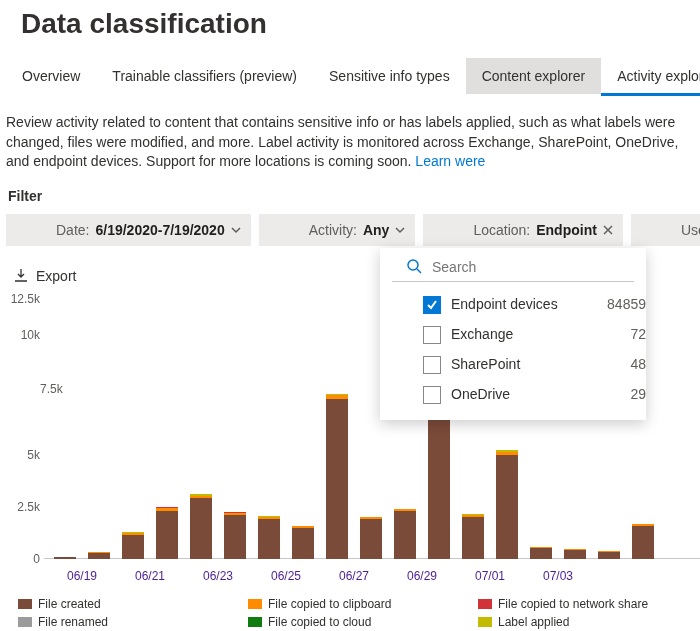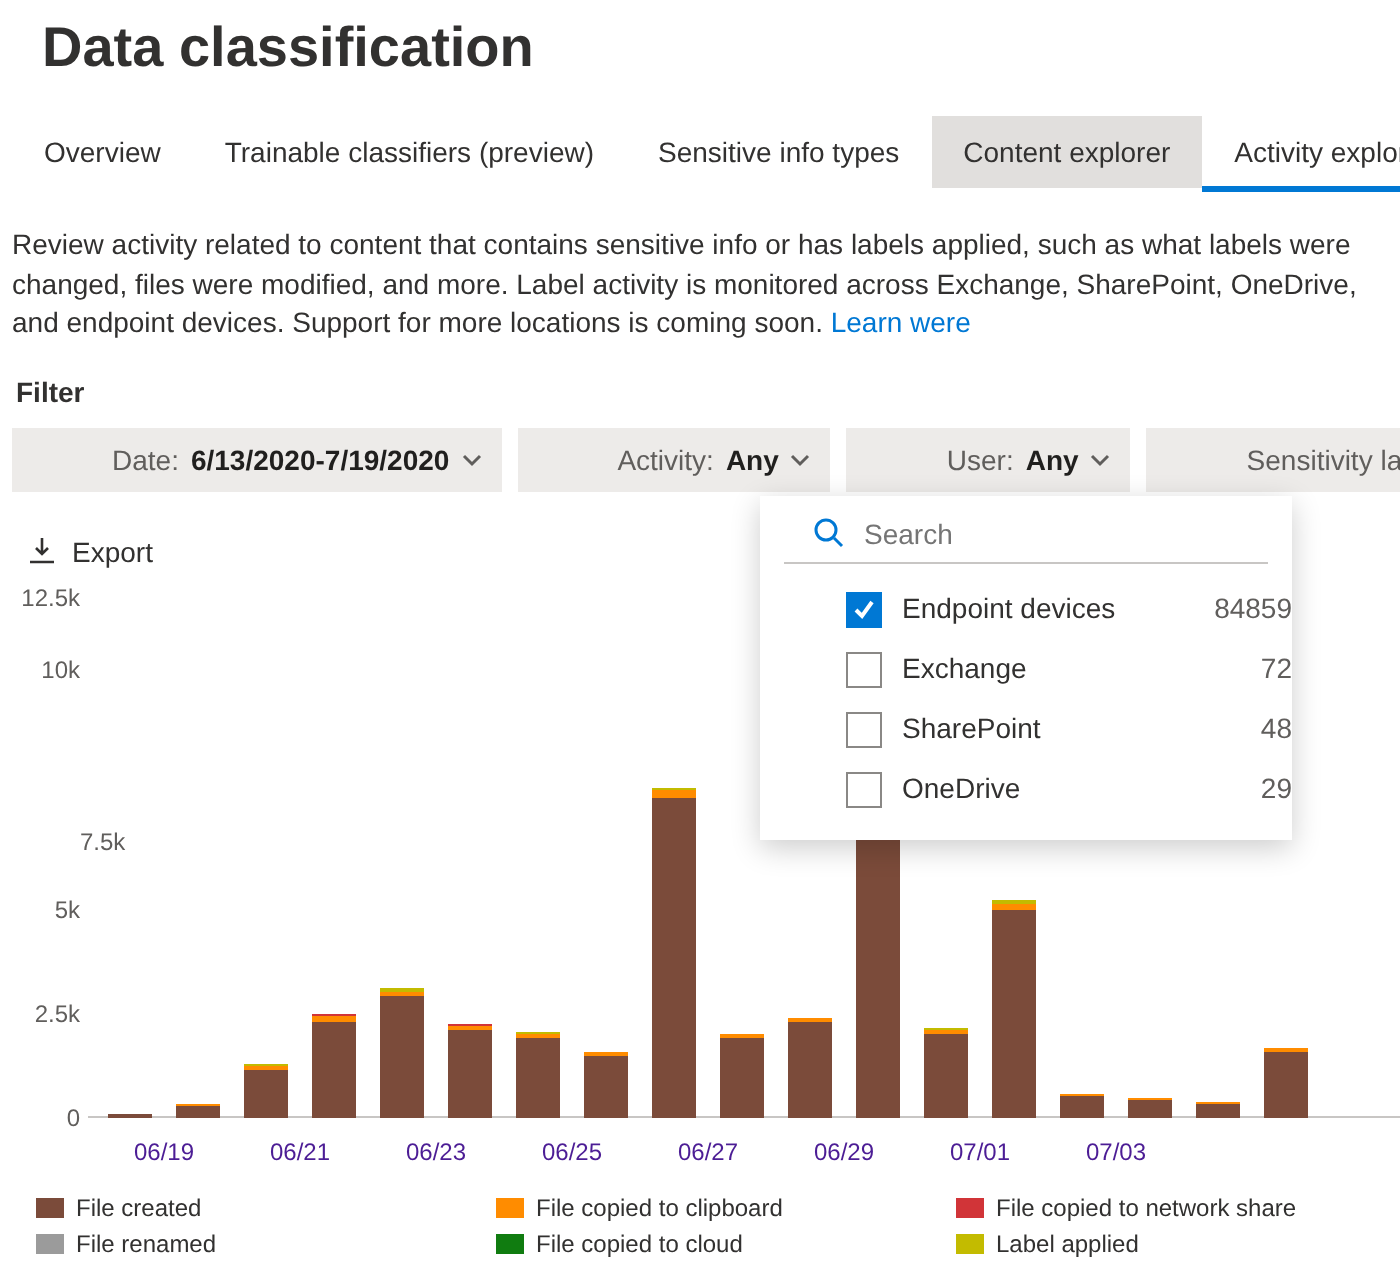--- a/index.html
+++ b/index.html
@@ -232,38 +232,47 @@
   <span>Review activity related to content that contains sensitive info or has labels applied, such as what labels were changed, files were modified, and more. Label activity is monitored across Exchange, SharePoint, OneDrive, and endpoint devices. Support for more locations is coming soon. </span>
   <span class="link">Learn were</span>
 </div>
 
 <div class="filter-label">Filter</div>
 
 <div class="filter-bar">
 
   <div class="pill">
     <span class="lab">Date:</span>
-    <span class="val">6/13/2020-7/19/2020</span>
+    <span class="val">6/19/2020-7/19/2020</span>
     <span class="chevron">
       <svg viewBox="0 0 10 10">
           <path d="M1 3l4 4 4-4" fill="none" stroke="#605e5c" stroke-width="1.5"></path>
         </svg>
     </span>
   </div>
 
   <div class="pill">
     <span class="lab">Activity:</span>
     <span class="val">Any</span>
     <span class="chevron">
       <svg viewBox="0 0 10 10">
           <path d="M1 3l4 4 4-4" fill="none" stroke="#605e5c" stroke-width="1.5"></path>
         </svg>
     </span>
   </div>
 
+  <div class="pill">
+    <span class="lab">Location:</span>
+    <span class="val">Endpoint</span>
+    <span class="closex">
+      <svg viewBox="0 0 10 10">
+          <path d="M1 1l8 8M9 1l-8 8" stroke="#605e5c" stroke-width="1.5"></path>
+        </svg>
+    </span>
+  </div>
 
   <div class="pill">
     <span class="lab">User:</span>
     <span class="val">Any</span>
     <span class="chevron">
       <svg viewBox="0 0 10 10">
           <path d="M1 3l4 4 4-4" fill="none" stroke="#605e5c" stroke-width="1.5"></path>
         </svg>
     </span>
   </div>
@@ -317,21 +326,21 @@
         <path d="M7 1v8M4 6l3 3 3-3M1 13h12" fill="none" stroke="#323130" stroke-width="1.3"></path>
       </svg>
   </span>
   <span>Export</span>
 </div>
 
 <div class="chart-area">
   <div id="yticks">
       <div class="ytick" style="top: 10px;">12.5k</div>
       <div class="ytick" style="top: 46px;">10k</div>
-      <div class="ytick" style="top: 132px; padding-left: 40px;">7.5k</div>
+      <div class="ytick" style="top: 100px; padding-left: 40px;">7.5k</div>
       <div class="ytick" style="top: 166px;">5k</div>
       <div class="ytick" style="top: 218px;">2.5k</div>
       <div class="ytick" style="top: 270px;">0</div>
     </div>
   <div class="baseline"></div>
   <div class="bars" id="bars">
       <div class="barcol">
         <div class="stack">
           <div class="seg" style="height: 1.664px; background: rgb(123, 75, 58);"></div>
         </div>

